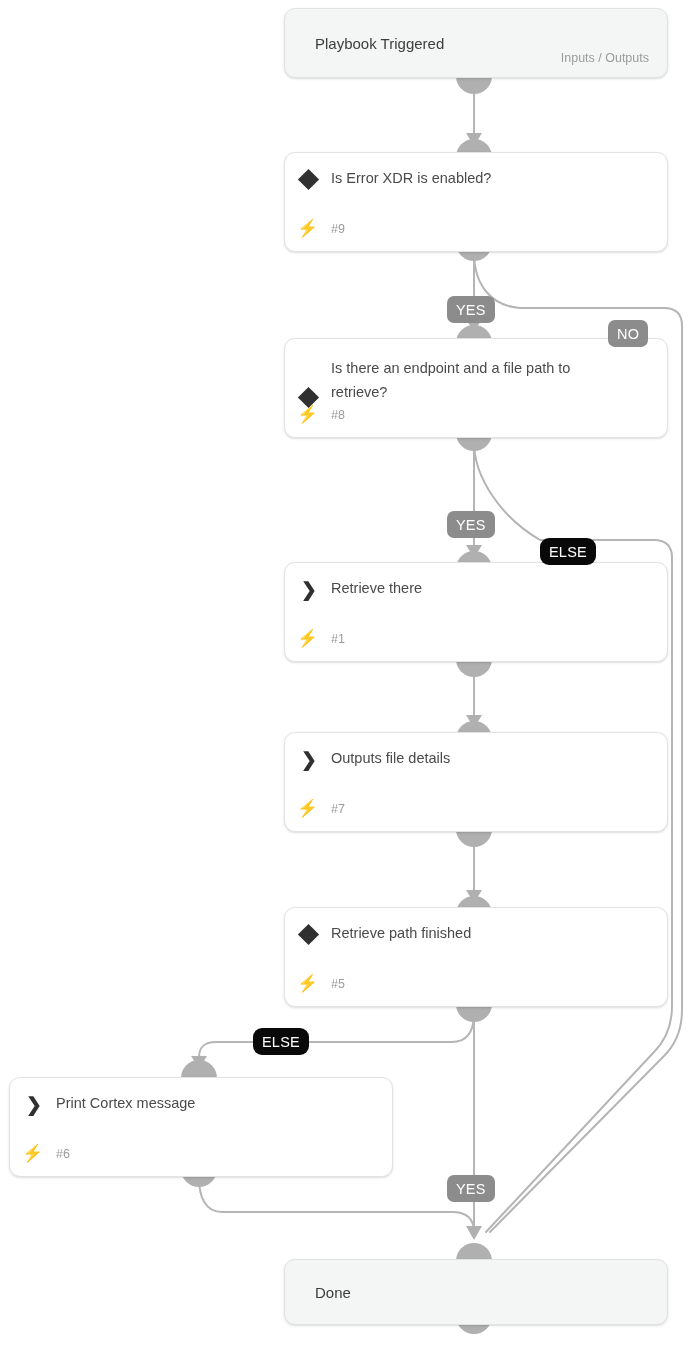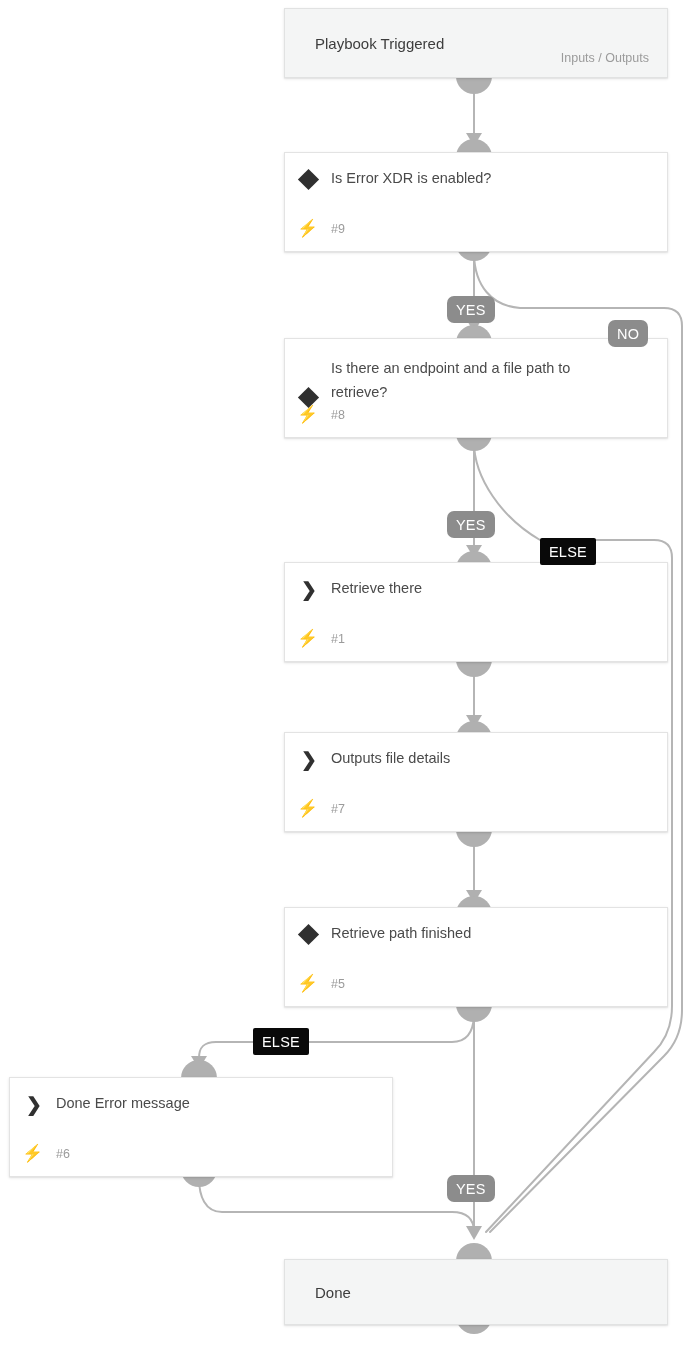--- a/index.html
+++ b/index.html
@@ -51,21 +51,21 @@
   }
   .port-out { border-radius: 0 0 18px 18px; }
   .port-in  { border-radius: 18px 18px 0 0; }
 
   
   .node {
     position: absolute;
     box-sizing: border-box;
     background: #ffffff;
     border: 1px solid #e3e3e3;
-    border-radius: 0;
+    border-radius: 11px;
     box-shadow: 0 1px 3px rgba(0,0,0,0.10), 0 1px 1px rgba(0,0,0,0.04);
   }
   .node.terminal {
     background: #f4f5f5;
     border: 1px solid #e1e2e2;
   }
 
   .node-title-row {
     position: absolute;
     left: 0;
@@ -152,21 +152,21 @@
     justify-content: center;
     height: 27px;
     padding: 0 9px;
     border-radius: 7px;
     font-size: 14.5px;
     color: #ffffff;
     letter-spacing: 0.2px;
     white-space: nowrap;
   }
   .badge-yes, .badge-no { background: #8c8c8c; }
-  .badge-else { background: #090909; border-radius: 2px; }
+  .badge-else { background: #090909; border-radius: 9px; }
 </style>
 </head>
 <body>
 
 <div id="canvas">
 
   <svg id="edges" viewBox="0 0 695 1349" width="695" height="1349">
 
     <path class="edge-path" d="M 474 86 L 474 138"></path>
     <polygon class="arrow-head" points="466,133 482,133 474,146"></polygon>
@@ -300,21 +300,21 @@
       <div class="bolt">⚡</div>
       <div class="node-num">#5</div>
     </div>
   </div>
 
   <div class="node" style="left:9px; top:1077px; width:384px; height:100px;">
     <div class="node-title-row">
       <div class="node-glyph">
         <span class="glyph-chevron">❯</span>
       </div>
-      <div class="node-title">Done Error message</div>
+      <div class="node-title">Print Cortex message</div>
     </div>
     <div class="node-foot">
       <div class="bolt">⚡</div>
       <div class="node-num">#6</div>
     </div>
   </div>
 
   <div class="node terminal" style="left:284px; top:1259px; width:384px; height:66px;">
     <div class="node-title-row" style="height:66px;">
       <div class="node-title">Done</div>

